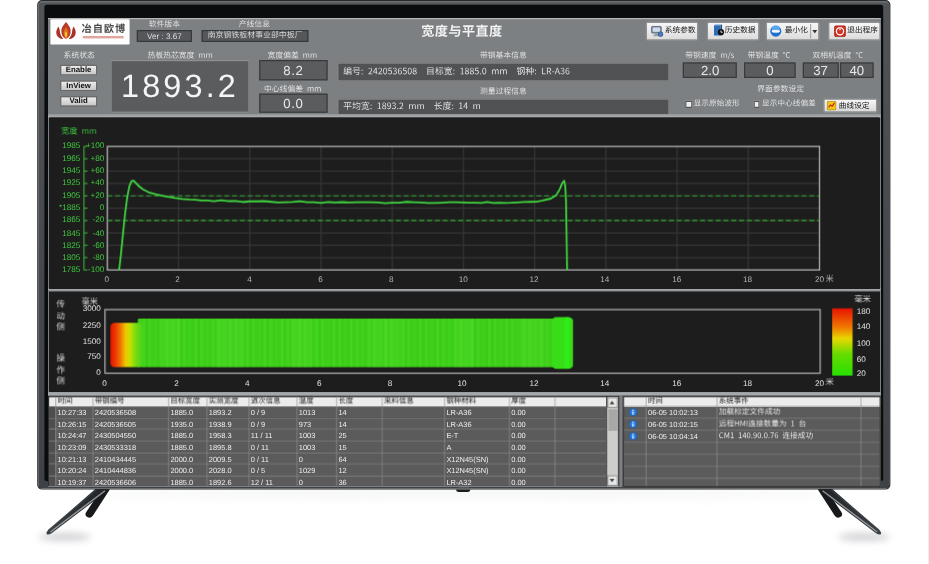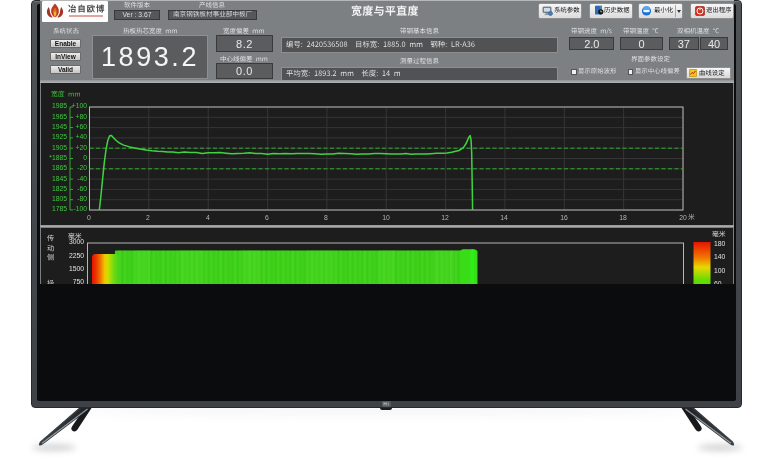--- a/index.html
+++ b/index.html
@@ -161,21 +161,21 @@
 <path d="M692.5 13.2 L733 46.8" stroke="#60666b" stroke-width="0.7" fill="none" opacity="0.5"></path>
 </svg>
 
 <div style="position:absolute;left:380px;top:407.5px;width:12px;height:2.8px;background:#1b1d1f;border-radius:0 0 2px 2px"></div>
 <div style="position:absolute;left:30.5px;top:0;width:711px;height:407.5px;background:linear-gradient(#515558,#44484c 55%,#3e4246);border:1px solid #26282b;border-radius:4px;box-sizing:border-box;box-shadow:inset 0 1px 0 rgba(255,255,255,0.18)"></div>
 <div style="position:absolute;left:37px;top:3.5px;width:698.5px;height:397px;background:#0b0c0d;border-radius:2px"></div>
 <svg style="position:absolute;left:381.5px;top:400.8px" width="9" height="6" viewBox="0 0 9 6">
     <rect x="0" y="0" width="9" height="6" rx="1" fill="#555a5e"></rect>
     <path d="M2 4.5 L2 1.5 L3.1 3 L4.2 1.5 L4.2 4.5 M6.2 1.5 L6.2 4.5" stroke="#c8cbcd" stroke-width="0.7" fill="none"></path>
   </svg>
-<div style="position:absolute;left:40px;top:0;width:693.5px;height:284px;background:#7d8083;overflow:hidden;transform:translateZ(0)">
+<div style="position:absolute;left:40px;top:15px;width:693.5px;height:390px;background:#7d8083;overflow:hidden;transform:translateZ(0)">
 <div style="position:absolute;left:0;top:0;width:693.5px;height:1px;background:#b5b7b9"></div>
 <div style="position:absolute;left:1.5px;top:0.5px;width:66px;height:21px;background:#fdfdfd;border-radius:1px"></div>
     <svg style="position:absolute;left:4.5px;top:2.5px" width="20" height="17" viewBox="0 0 20 17">
 <path d="M10 0.4 C7.6 3.4 5.8 5.2 6.2 9 C6.5 12.2 8.3 13.7 10 14.3 C11.7 13.7 13.5 12.2 13.8 9 C14.2 5.2 12.4 3.4 10 0.4Z" fill="#b93a28"></path>
 <path d="M3.6 4 C1.9 6.8 1.3 9.3 2.5 11.6 C3.7 13.9 5.9 14.7 7.7 14.4 C6 12.5 5 10.5 4.9 8.1 C4.85 6.5 4.3 5.3 3.6 4Z" fill="#a93226"></path>
 <path d="M16.4 4 C18.1 6.8 18.7 9.3 17.5 11.6 C16.3 13.9 14.1 14.7 12.3 14.4 C14 12.5 15 10.5 15.1 8.1 C15.15 6.5 15.7 5.3 16.4 4Z" fill="#a93226"></path>
 <path d="M10 4.4 C8.8 6.2 7.9 7.3 8.1 10 C8.3 12.3 9.2 13.5 10 13.9 C10.8 13.5 11.7 12.3 11.9 10 C12.1 7.3 11.2 6.2 10 4.4Z" fill="#e06c18"></path>
 <path d="M10 8 C9.4 8.9 9 9.6 9.1 11 C9.2 12.4 9.6 13.1 10 13.5 C10.4 13.1 10.8 12.4 10.9 11 C11 9.6 10.6 8.9 10 8Z" fill="#f3c13a"></path>
 </svg>
     <svg style="position:absolute;left:28px;top:5px;overflow:visible" width="40" height="10">

